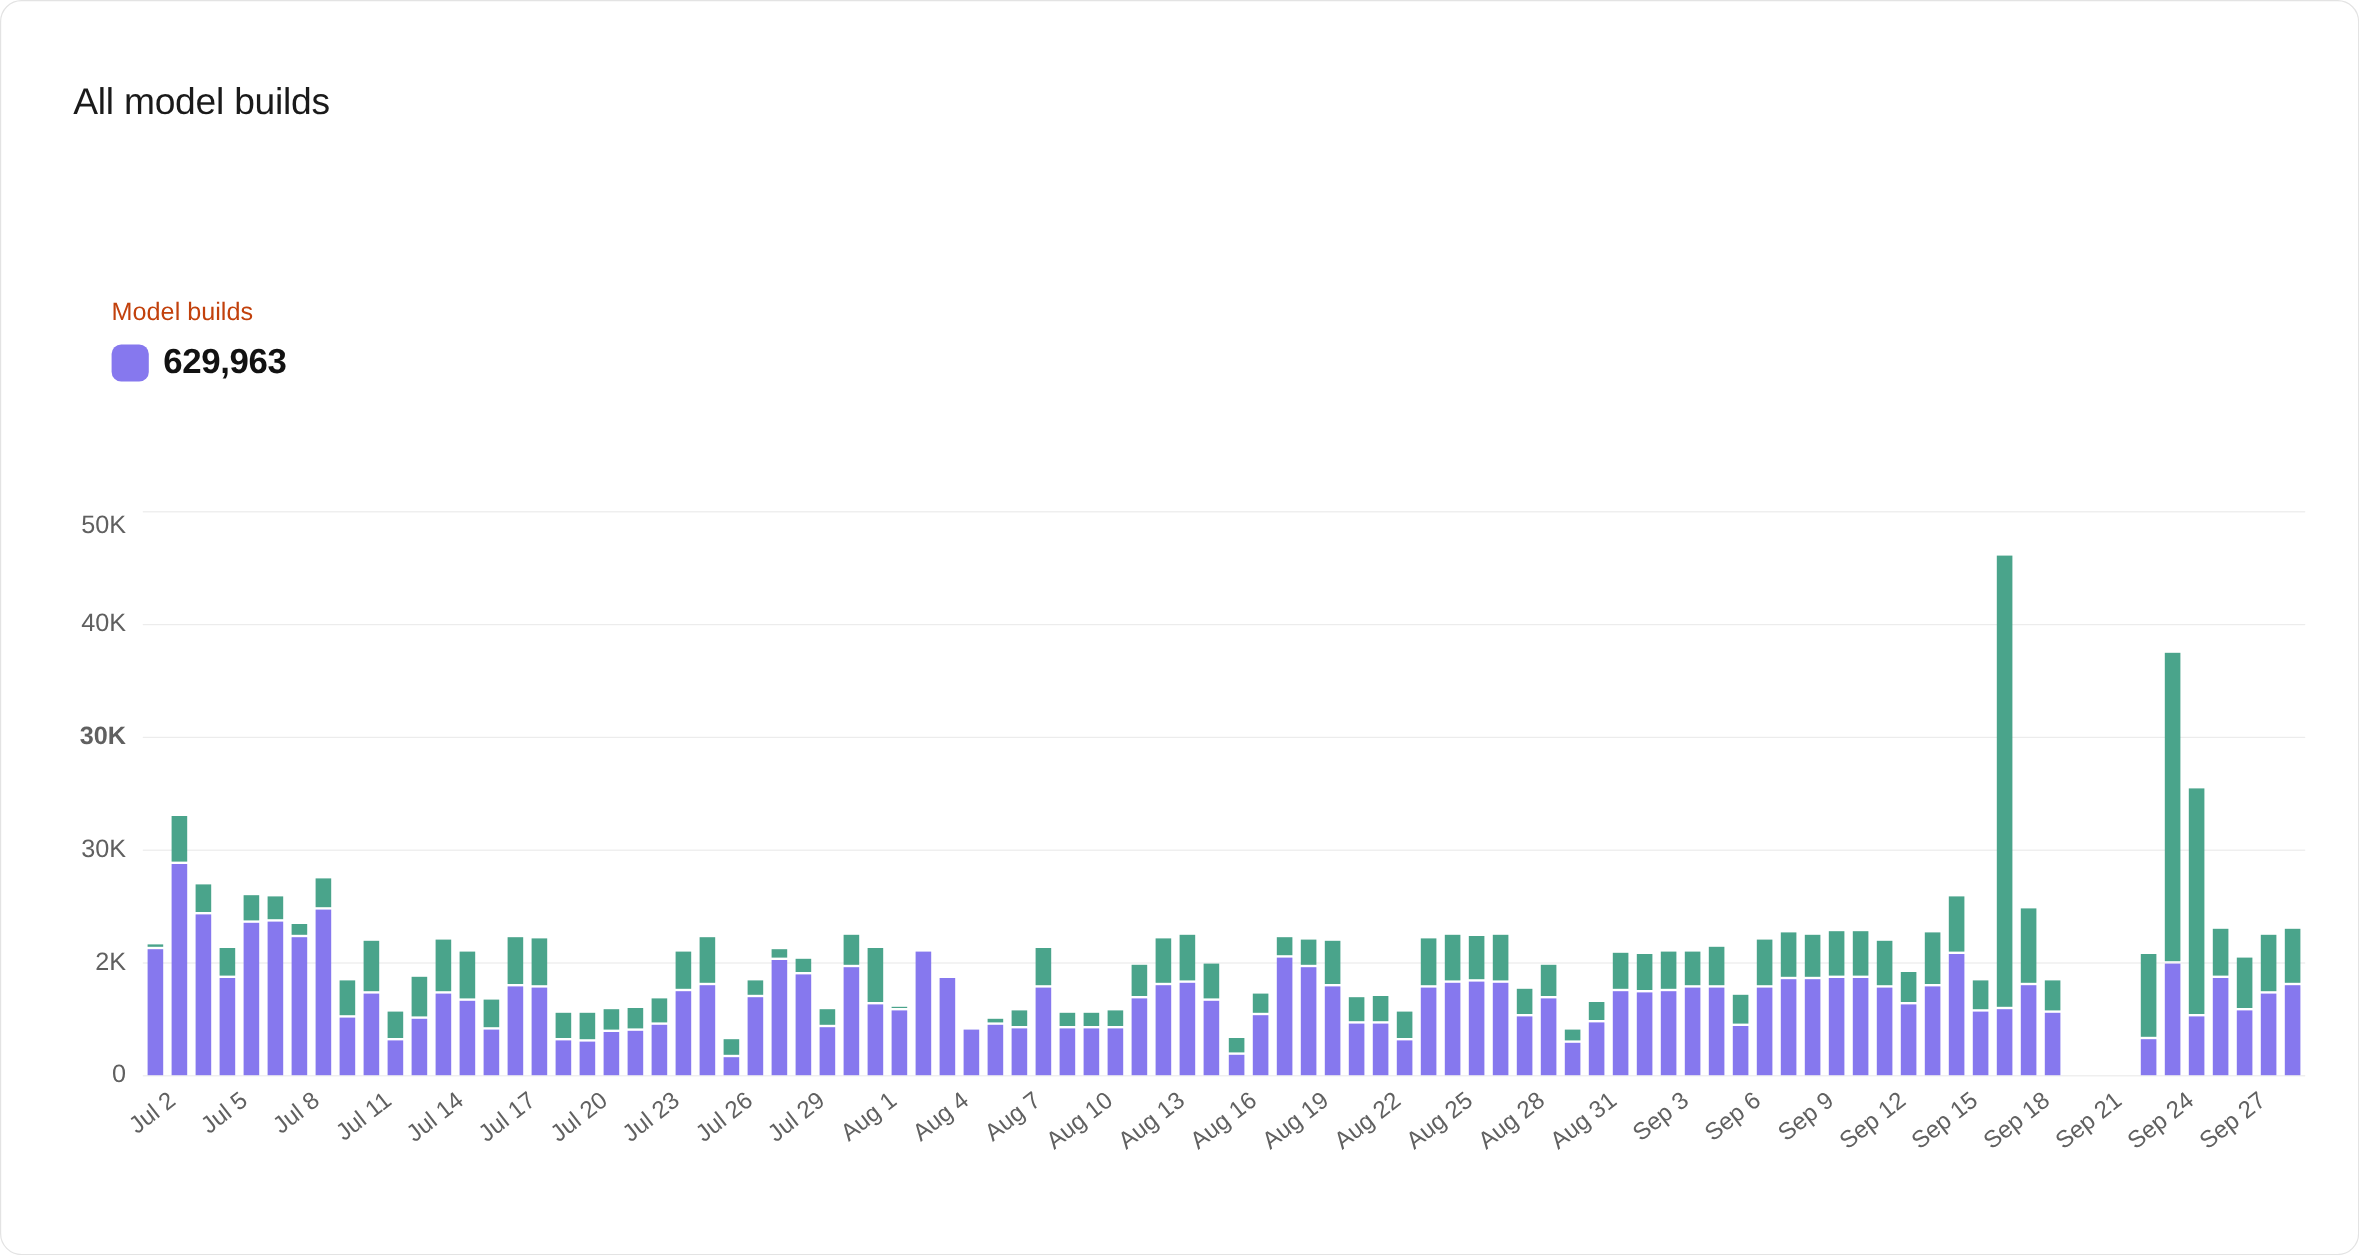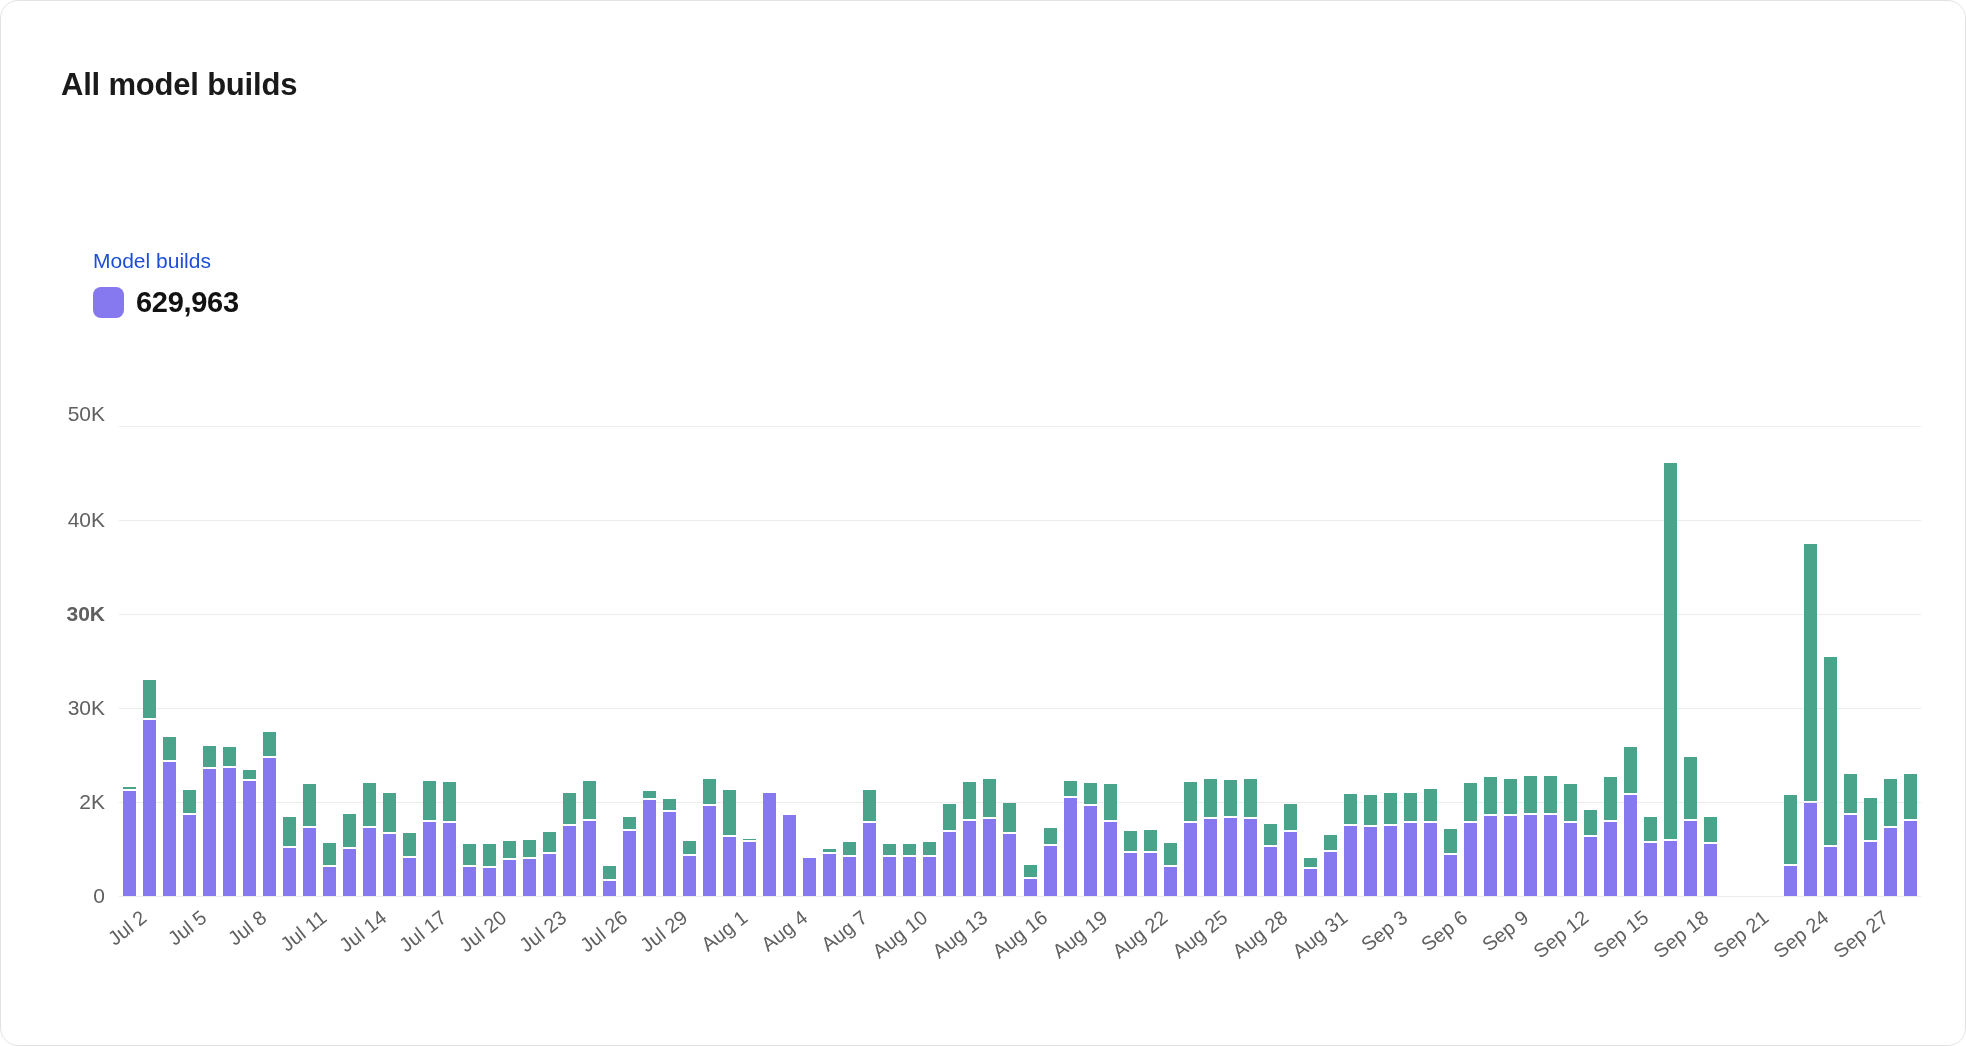--- a/index.html
+++ b/index.html
@@ -3,29 +3,29 @@
 <meta charset="utf-8">
 <style>
   html,body{margin:0;padding:0;background:#ffffff;}
   body{width:1966px;height:1046px;font-family:"Liberation Sans",sans-serif;}
   .card{
     position:relative;width:1966px;height:1046px;box-sizing:border-box;
     background:#ffffff;border:1px solid #e3e3e3;border-radius:18px;overflow:hidden;
   }
   .title{
     position:absolute;left:60px;top:66px;margin:0;
-    font-size:31px;font-weight:bold;color:#1a1a1a;letter-spacing:-0.2px;
+    font-size:31px;font-weight:normal;color:#1a1a1a;letter-spacing:-0.2px;
   }
   .description{
     position:absolute;left:60px;top:128px;margin:0;max-width:1560px;
     font-size:22px;line-height:33px;color:#6f6f6f;
   }
   .description a{color:#262626;text-decoration:underline;text-underline-offset:3px;cursor:pointer;}
   .legend{position:absolute;left:92px;top:248px;display:flex;gap:78px;}
-  .legend-label{font-size:21px;color:#1d4ed8;}
+  .legend-label{font-size:21px;color:#c2410c;}
   .legend-value-row{display:flex;align-items:center;gap:12px;margin-top:13px;}
   .swatch{width:31px;height:31px;border-radius:8px;display:inline-block;}
   .legend-value{font-size:29px;font-weight:bold;color:#121212;letter-spacing:-0.3px;}
   .chart{position:absolute;left:0;top:0;width:1966px;height:1046px;}
   .plot{position:absolute;left:118px;top:425px;width:1802px;height:470px;}
   .grid-line{position:absolute;left:0;width:100%;height:1px;background:#ececec;}
   .y-label{position:absolute;left:38px;width:66px;text-align:right;font-size:21px;color:#606060;}
   .x-label{
     position:absolute;width:92px;text-align:right;font-size:20px;color:#606060;
     transform:rotate(-38deg);transform-origin:100% 0;white-space:nowrap;
@@ -228,21 +228,21 @@
         <div class="bar-seg" style="left: 1765.47px; bottom: 0px; width: 13px; height: 67.68px; background: rgb(134, 120, 238);"></div>
         <div class="bar-seg" style="left: 1765.47px; bottom: 69.68px; width: 13px; height: 46.88px; background: rgb(74, 164, 139);"></div>
         <div class="bar-seg" style="left: 1785.49px; bottom: 0px; width: 13px; height: 75.2px; background: rgb(134, 120, 238);"></div>
         <div class="bar-seg" style="left: 1785.49px; bottom: 77.2px; width: 13px; height: 45px; background: rgb(74, 164, 139);"></div>
       </div>
   <div class="y-label" style="top: 883px;">0</div>
       <div class="y-label" style="top: 789px;">2K</div>
       <div class="y-label" style="top: 695px;">30K</div>
       <div class="y-label" style="top: 601px; font-weight: bold;">30K</div>
       <div class="y-label" style="top: 507px;">40K</div>
-      <div class="y-label" style="top: 401px;">50K</div>
+      <div class="y-label" style="top: 425px;">50K</div>
       <div class="x-label" style="left: 44.0111px; top: 905px;">Jul 2</div>
       <div class="x-label" style="left: 104.078px; top: 905px;">Jul 5</div>
       <div class="x-label" style="left: 164.144px; top: 905px;">Jul 8</div>
       <div class="x-label" style="left: 224.211px; top: 905px;">Jul 11</div>
       <div class="x-label" style="left: 284.278px; top: 905px;">Jul 14</div>
       <div class="x-label" style="left: 344.344px; top: 905px;">Jul 17</div>
       <div class="x-label" style="left: 404.411px; top: 905px;">Jul 20</div>
       <div class="x-label" style="left: 464.478px; top: 905px;">Jul 23</div>
       <div class="x-label" style="left: 524.544px; top: 905px;">Jul 26</div>
       <div class="x-label" style="left: 584.611px; top: 905px;">Jul 29</div>

